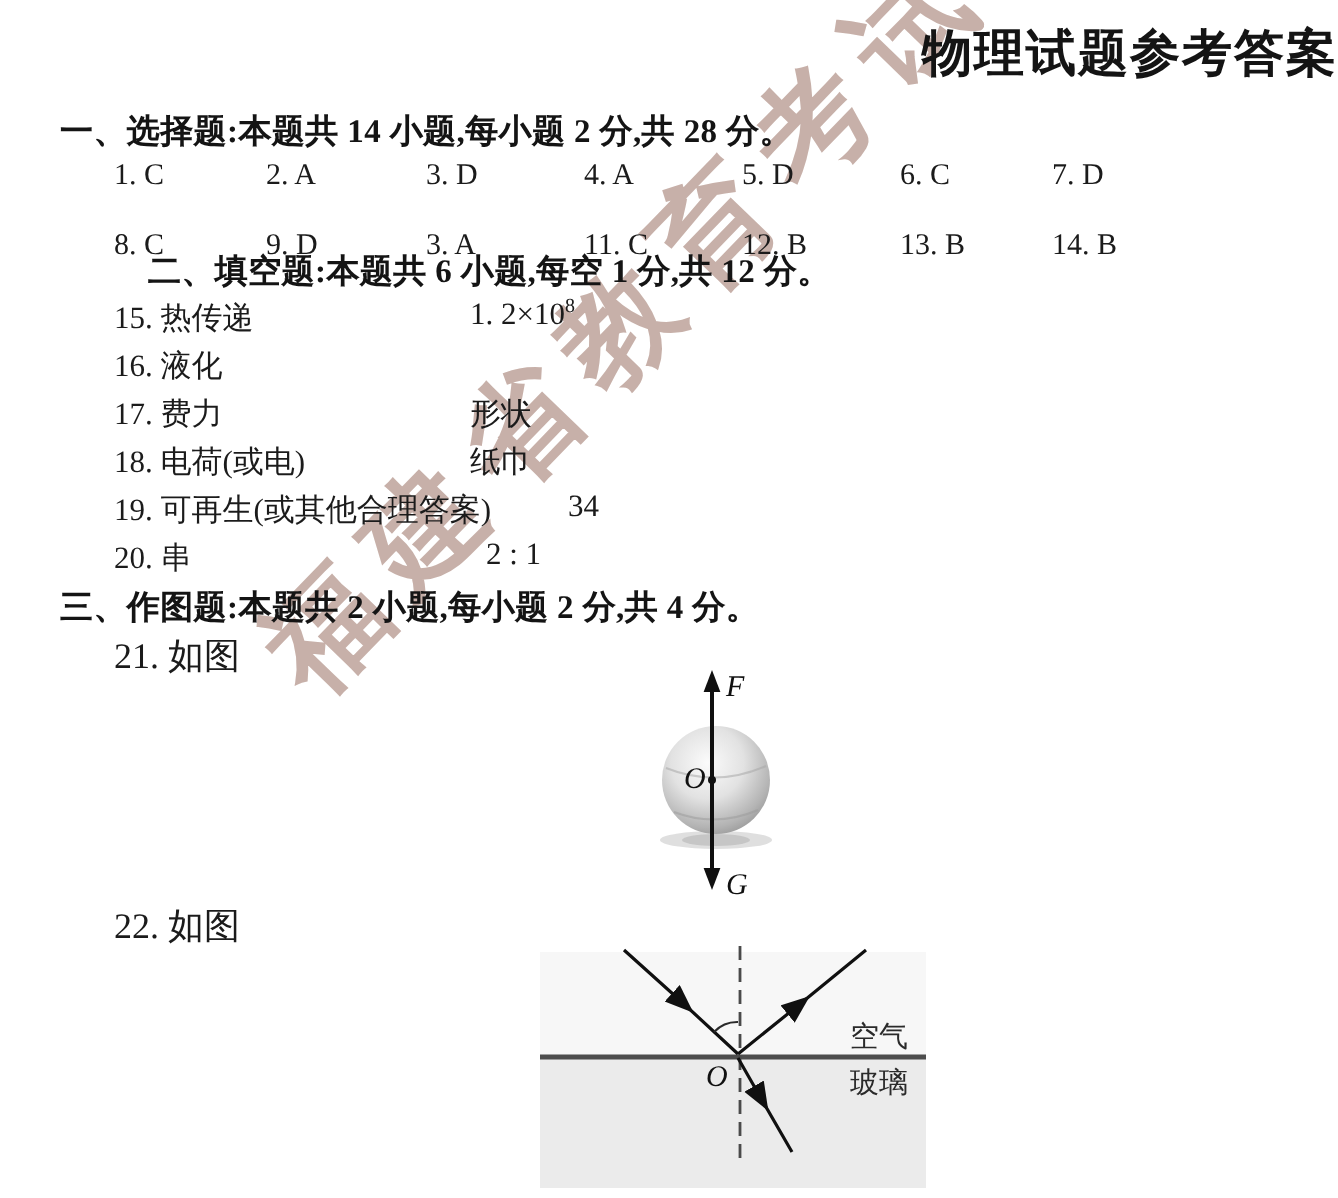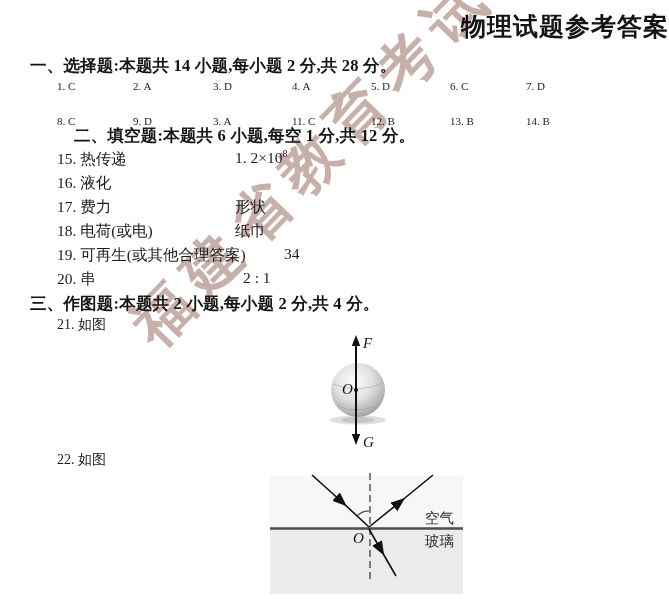--- a/index.html
+++ b/index.html
@@ -23,31 +23,31 @@
   }
   .sec-header{
     position:absolute;left:30px;font-size:16.5px;font-weight:bold;color:#141414;
     letter-spacing:0.2px;
     text-align:right;
   }
   .sec1{top:55px;} .sec2{top:125px;margin-left:44px;} .sec3{top:293px;}
   .choice-row{
     position:absolute;left:57px;display:grid;
     grid-template-columns:76px 80px 79px 79px 79px 76px auto;
-    font-size:11px;
+    font-size:15px;
   }
   .rowA{top:80px;} .rowB{top:115px;}
   .fill-row{position:absolute;left:0;width:100%;height:20px;font-size:15.5px;}
   .fill-label{position:absolute;left:57px;white-space:nowrap;}
   .fill-answer{position:absolute;left:235px;white-space:nowrap;}
   .r15{top:149px;padding-left:26px;} .r16{top:173px;} .r17{top:197px;} .r18{top:221px;}
   .r19{top:245px;} .r20{top:269px;}
   .r19 .fill-answer{left:284px;} .r20 .fill-answer{left:243px;}
   .sup{font-size:10px;vertical-align:super;line-height:0;}
-  .item-label{position:absolute;left:57px;font-size:14px;}
+  .item-label{position:absolute;left:57px;font-size:18px;}
   .it21{top:316px;} .it22{top:451px;}
   .fig21{position:absolute;left:308px;top:328px;}
   .fig22{position:absolute;left:268px;top:465px;}
   svg text{font-family:"Liberation Serif","DejaVu Serif",serif;}
   .lbl-it{font-style:italic;font-size:15px;fill:#111;}
   .lbl-cjk{font-size:14.5px;fill:#2a2a2a;}
 </style>
 </head>
 <body>
 

